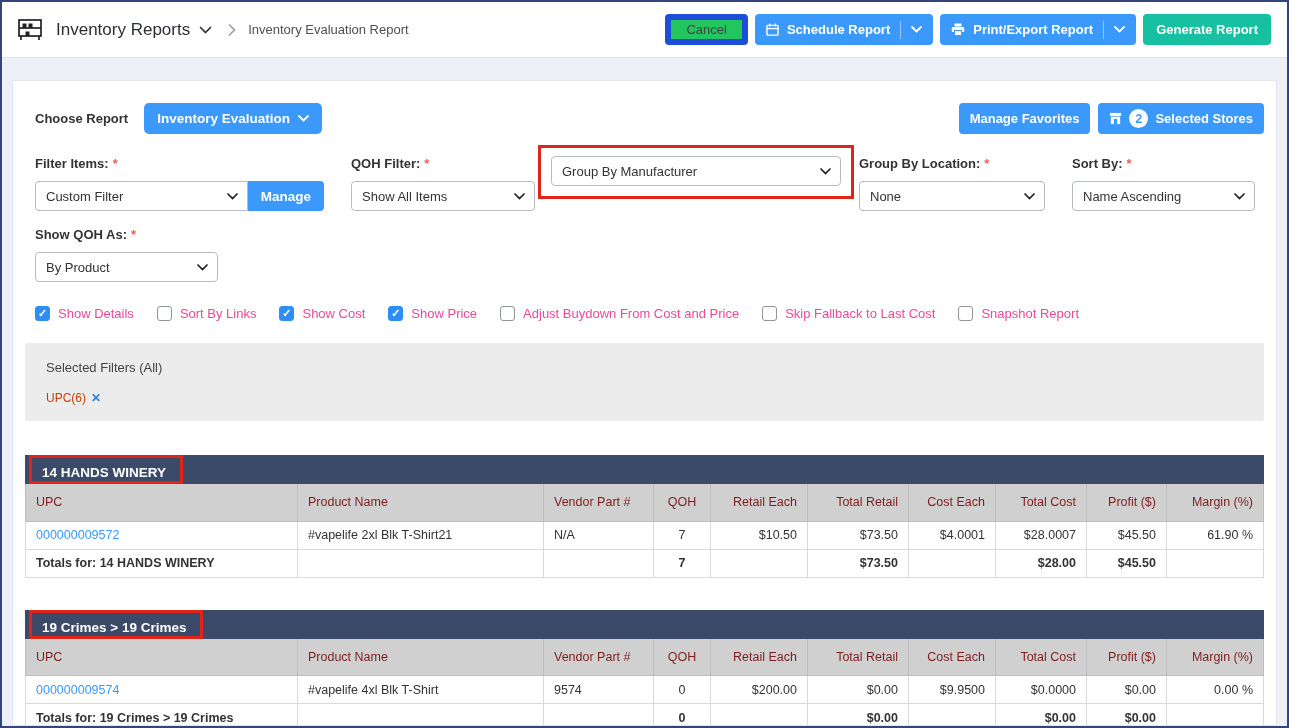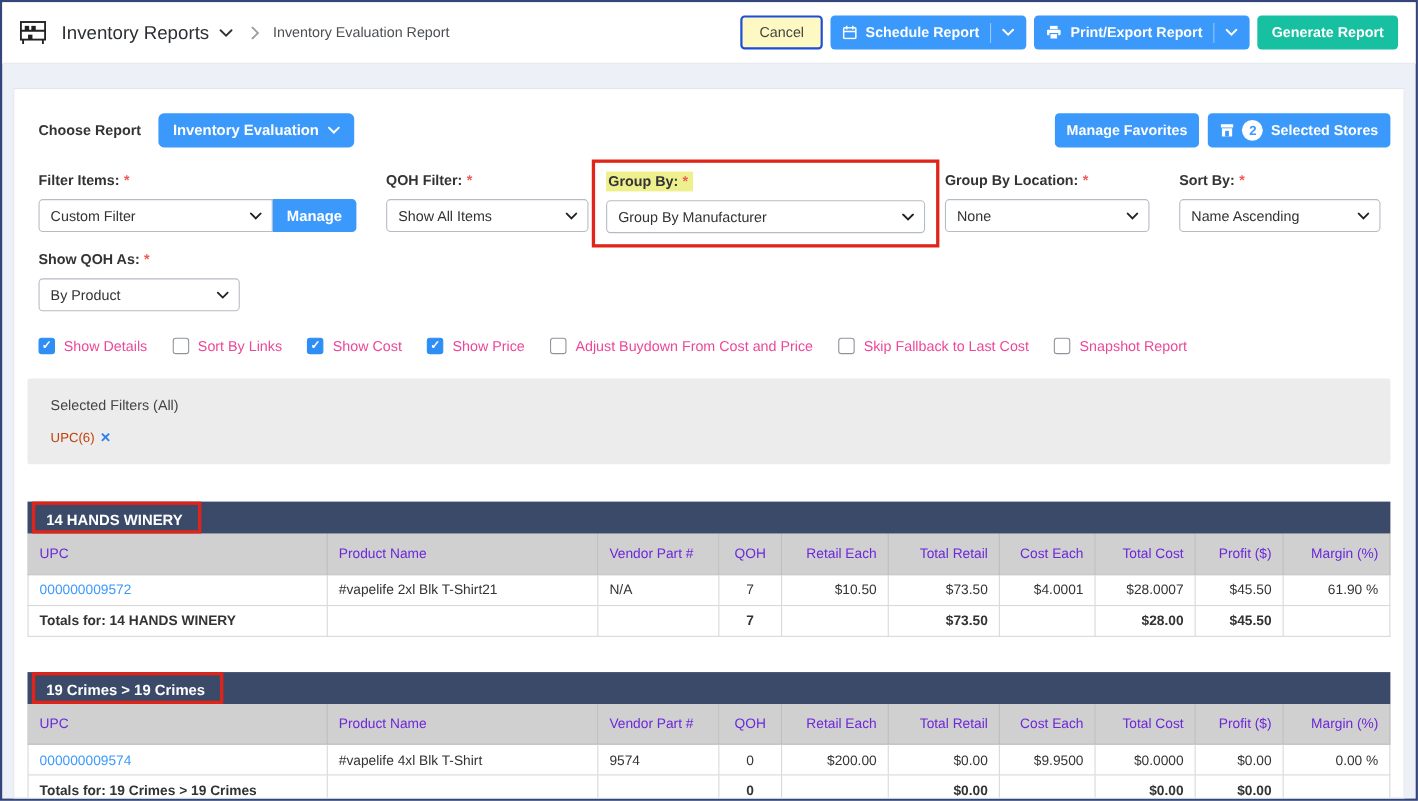--- a/index.html
+++ b/index.html
@@ -22,21 +22,21 @@
   .page-title { font-size: 17px; font-weight: 500; color: #2b2f33; }
   .title-caret { margin-left: 9px; display: inline-flex; cursor: pointer; }
   .crumb-sep { margin: 0 12px 0 16px; display: inline-flex; }
   .crumb-current { font-size: 13px; color: #4a4f54; }
   .topbar-right { display: flex; align-items: center; gap: 7px; }
   .btn {
     display: inline-flex; align-items: center; height: 31px; border-radius: 4px;
     font-size: 13px; font-weight: 600; cursor: pointer; border: none;
     font-family: "Liberation Sans", sans-serif;
   }
-  .btn-plain { background: #fef9c3; color: #444; border: 2px solid #1d4ed8; padding: 0 15px; font-weight: 400; }
+  .btn-plain { background: #22c55e; color: #444; border: 6px solid #1d4ed8; padding: 0 15px; font-weight: 400; }
   .btn-blue  { background: #3b99fc; color: #fff; padding: 0 11px; gap: 8px; }
   .btn-teal  { background: #17c0a0; color: #fff; padding: 0 13px; }
   .btn-divider { width: 1px; height: 18px; background: rgba(255,255,255,.45); margin: 0 2px; }
   .caret { display: inline-flex; cursor: pointer; }
 
   
   .main { height: calc(728px - 60px); padding: 22px 10px 0 10px; }
   .card {
     background: #fff; border: 1px solid #e2e6ec; height: 100%;
     padding: 12px 12px 0 12px; overflow: hidden;
@@ -108,21 +108,21 @@
   }
   .band-title { color: #fff; font-size: 13.5px; font-weight: bold; white-space: nowrap; }
   .red-box { border: 3px solid #e0241a; padding: 5px 14px 5px 10px; margin-left: -8px; background: transparent; }
   .red-box .band-title { display: inline; }
 
   table { width: 100%; border-collapse: collapse; table-layout: fixed; font-size: 12.5px; }
   col.c0{width:272px} col.c1{width:246px} col.c2{width:110px} col.c3{width:57px}
   col.c4{width:97px}  col.c5{width:101px} col.c6{width:87px}  col.c7{width:91px}
   col.c8{width:80px}  col.c9{width:auto}
   thead th {
-    background: #d0d0d0; color: #6d28d9; font-weight: 500; height: 37px;
+    background: #d0d0d0; color: #7f1d1d; font-weight: 500; height: 37px;
     padding: 0 10px; border: 1px solid #bdbdbd; border-top: none;
   }
   tbody td {
     height: 28px; padding: 0 10px; border: 1px solid #d9d9d9; color: #333;
     background: #fff; overflow: hidden; white-space: nowrap;
   }
   .a-l { text-align: left; } .a-c { text-align: center; } .a-r { text-align: right; }
   .upc-link { color: #3b99fc; text-decoration: none; cursor: pointer; }
   .totals-row td { font-weight: bold; }
 </style>
@@ -245,23 +245,20 @@
         <div class="select">
           <span>Show All Items</span>
           <svg width="11" height="7" viewBox="0 0 11 7">
               <path d="M1 1l4.5 4.5L10 1" fill="none" stroke="#222" stroke-width="1.7" stroke-linecap="round"></path>
             </svg>
         </div>
       </div>
 
       <div class="groupby-wrap">
         <div class="fg3">
-          <div class="filter-label">
-            <span class="hl"><span class="inner-label">Group By:</span><span class="req">*</span></span>
-          </div>
           <div class="select">
             <span>Group By Manufacturer</span>
             <svg width="11" height="7" viewBox="0 0 11 7">
                 <path d="M1 1l4.5 4.5L10 1" fill="none" stroke="#222" stroke-width="1.7" stroke-linecap="round"></path>
               </svg>
           </div>
         </div>
       </div>
 
       <div class="fg4">

